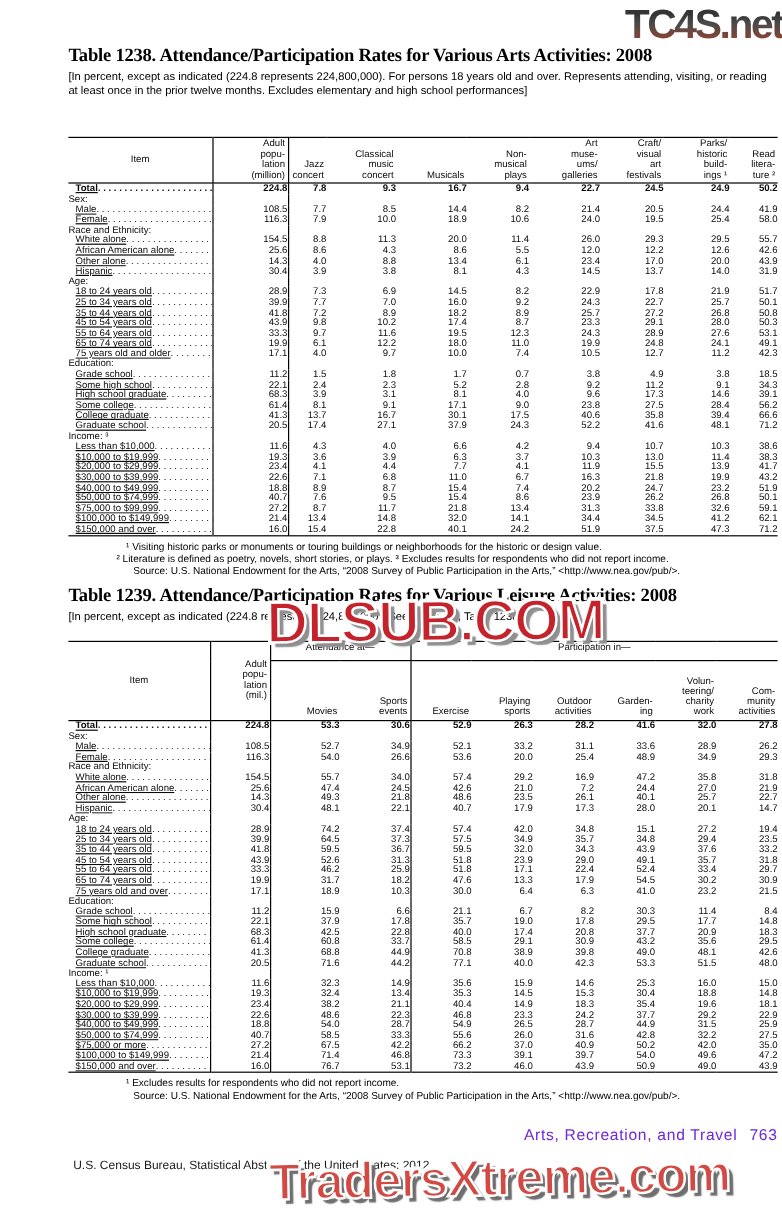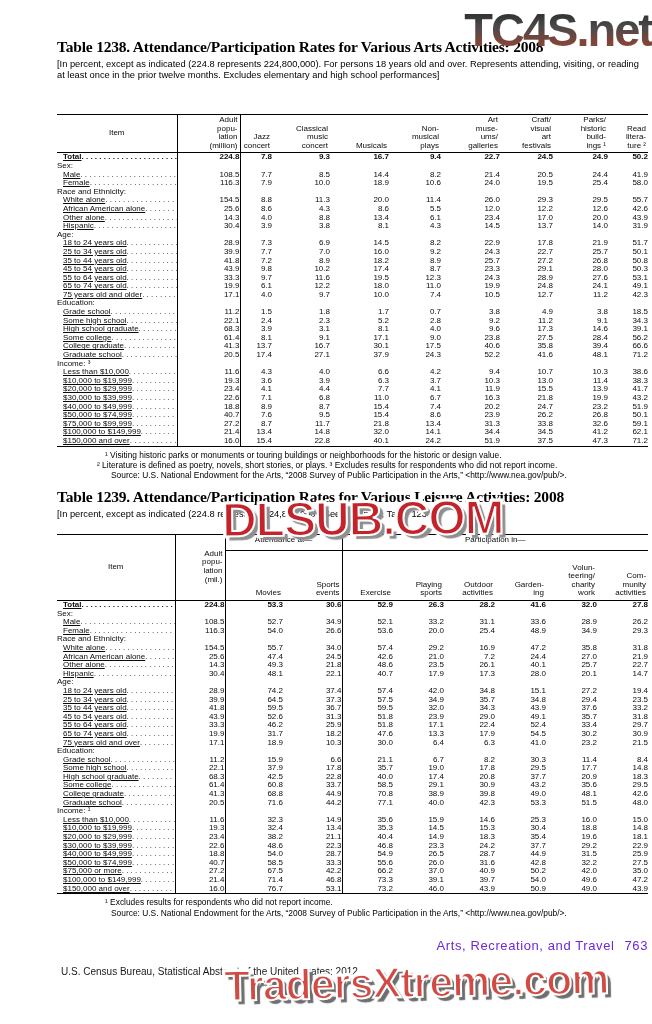--- a/index.html
+++ b/index.html
@@ -4,21 +4,21 @@
 <style>
   html,body{margin:0;padding:0;}
   body{
     width:652px;height:1024px;position:relative;background:#ffffff;
     font-family:"Liberation Sans", sans-serif;color:#0b0b0b;overflow:hidden;
     -webkit-font-smoothing:antialiased;
   }
   
   .wm-top{
     position:absolute;top:2px;right:0px;
-    font-family:"Liberation Sans",sans-serif;font-weight:900;font-size:47px;letter-spacing:-2px;
+    font-family:"Liberation Sans",sans-serif;font-weight:900;font-size:34px;letter-spacing:-2px;
     background:linear-gradient(180deg,#353535 25%,#4a4a4a 45%,#8c4436 80%,#6f352b 100%);
     -webkit-background-clip:text;background-clip:text;color:transparent;
     z-index:30;
     margin-left:44px;
   }
   .wm-mid{
     position:absolute;top:491px;left:222px;z-index:30;
     font-family:"Liberation Sans",sans-serif;font-weight:900;font-size:48px;letter-spacing:-1px;
     color:#c4232b;-webkit-text-stroke:2px #ffffff;
     text-shadow:4px 4px 1px #8f8f8f,-2px -2px 0 #ffffff,2px -2px 0 #ffffff,-2px 2px 0 #ffffff,2px 2px 0 #ffffff;

